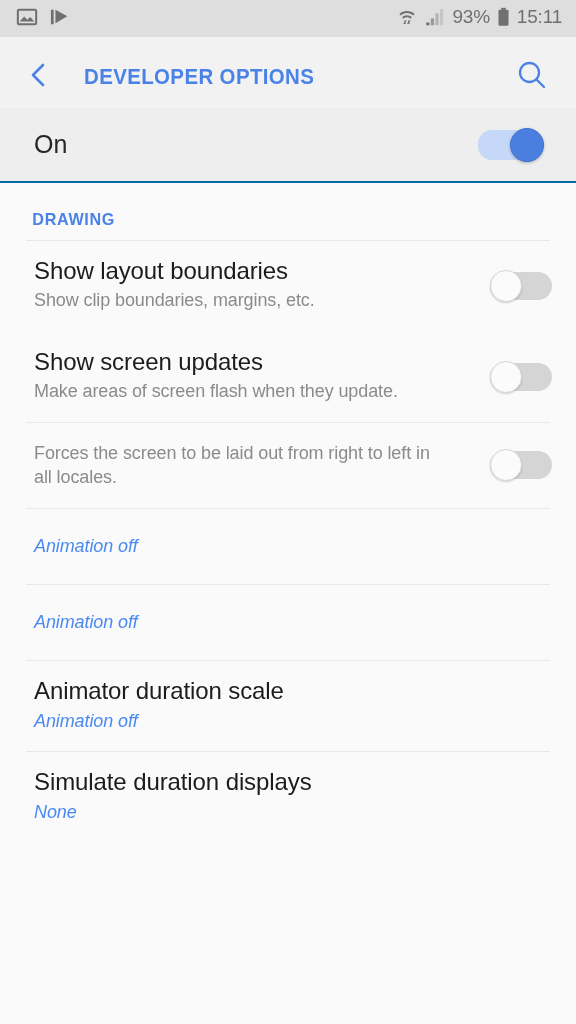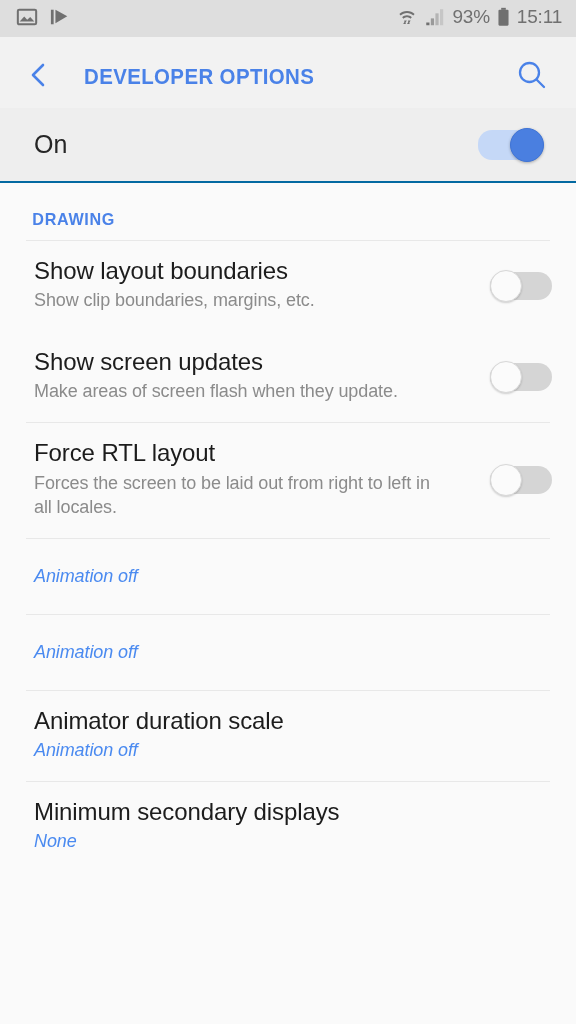--- a/index.html
+++ b/index.html
@@ -301,21 +301,20 @@
         <div class="row-subtitle">Make areas of screen flash when they update.</div>
       </div>
       <div class="toggle">
         <div class="track"></div>
         <div class="thumb"></div>
       </div>
     </div>
 
     <div class="row with-toggle row-divider">
       <div class="row-text">
-        <div class="row-title">Force RTL layout</div>
         <div class="row-subtitle">Forces the screen to be laid out from right to left in all locales.</div>
       </div>
       <div class="toggle">
         <div class="track"></div>
         <div class="thumb"></div>
       </div>
     </div>
 
     <div class="row row-divider">
       <div class="row-text">
@@ -331,20 +330,20 @@
 
     <div class="row row-divider">
       <div class="row-text">
         <div class="row-title">Animator duration scale</div>
         <div class="row-subtitle value">Animation off</div>
       </div>
     </div>
 
     <div class="row row-divider">
       <div class="row-text">
-        <div class="row-title">Minimum secondary displays</div>
+        <div class="row-title">Simulate duration displays</div>
         <div class="row-subtitle value">None</div>
       </div>
     </div>
 
 
   </div>
 </div>
 
 </body></html>

